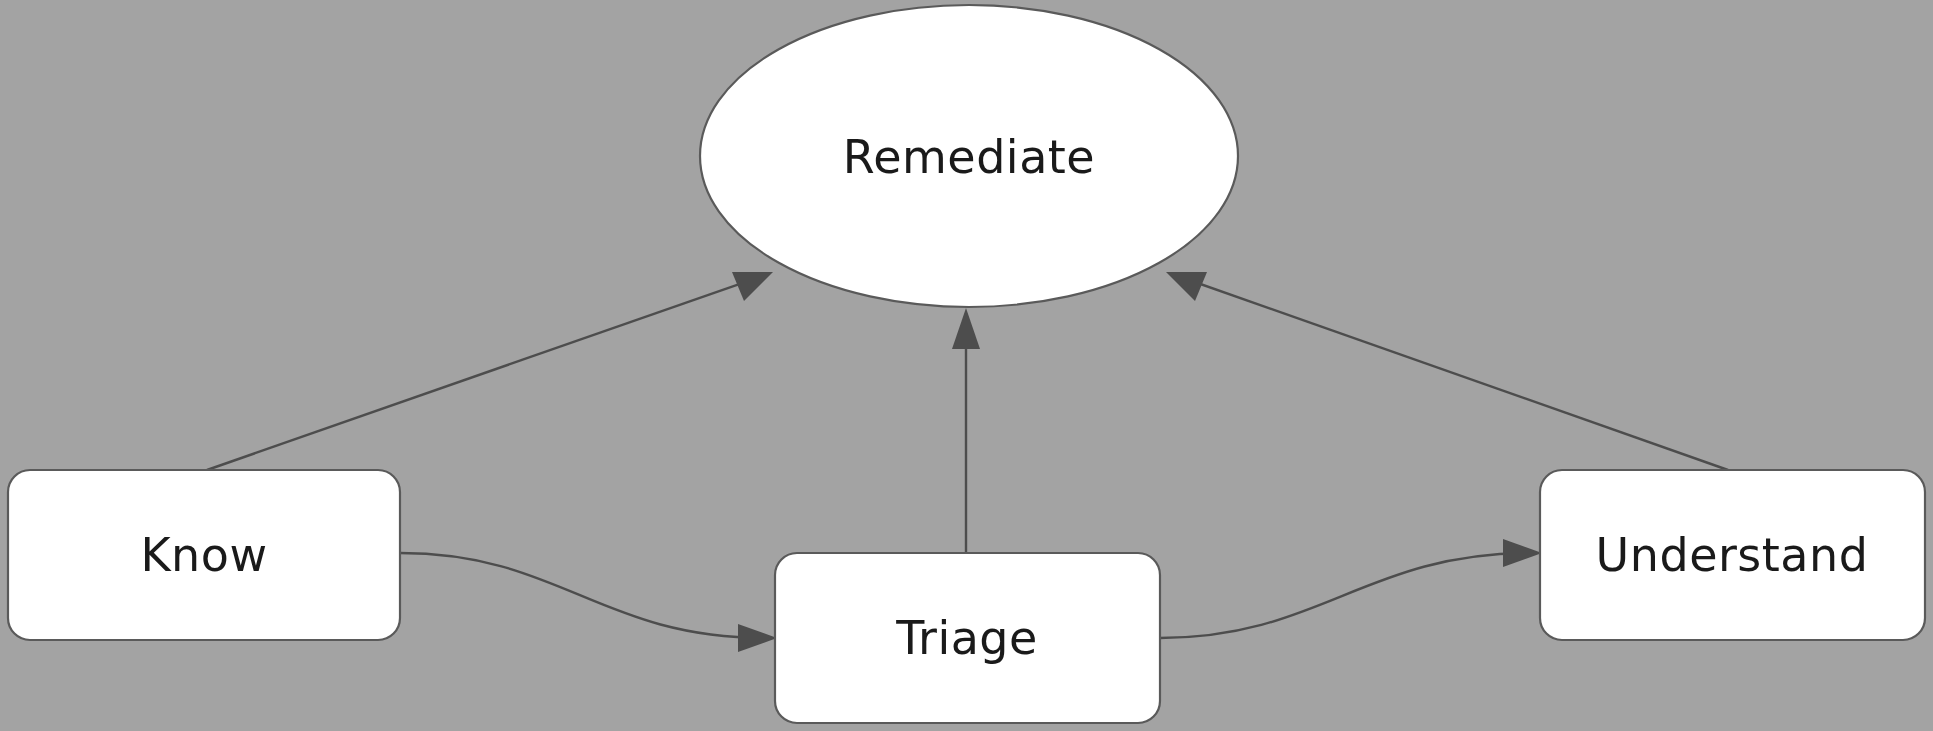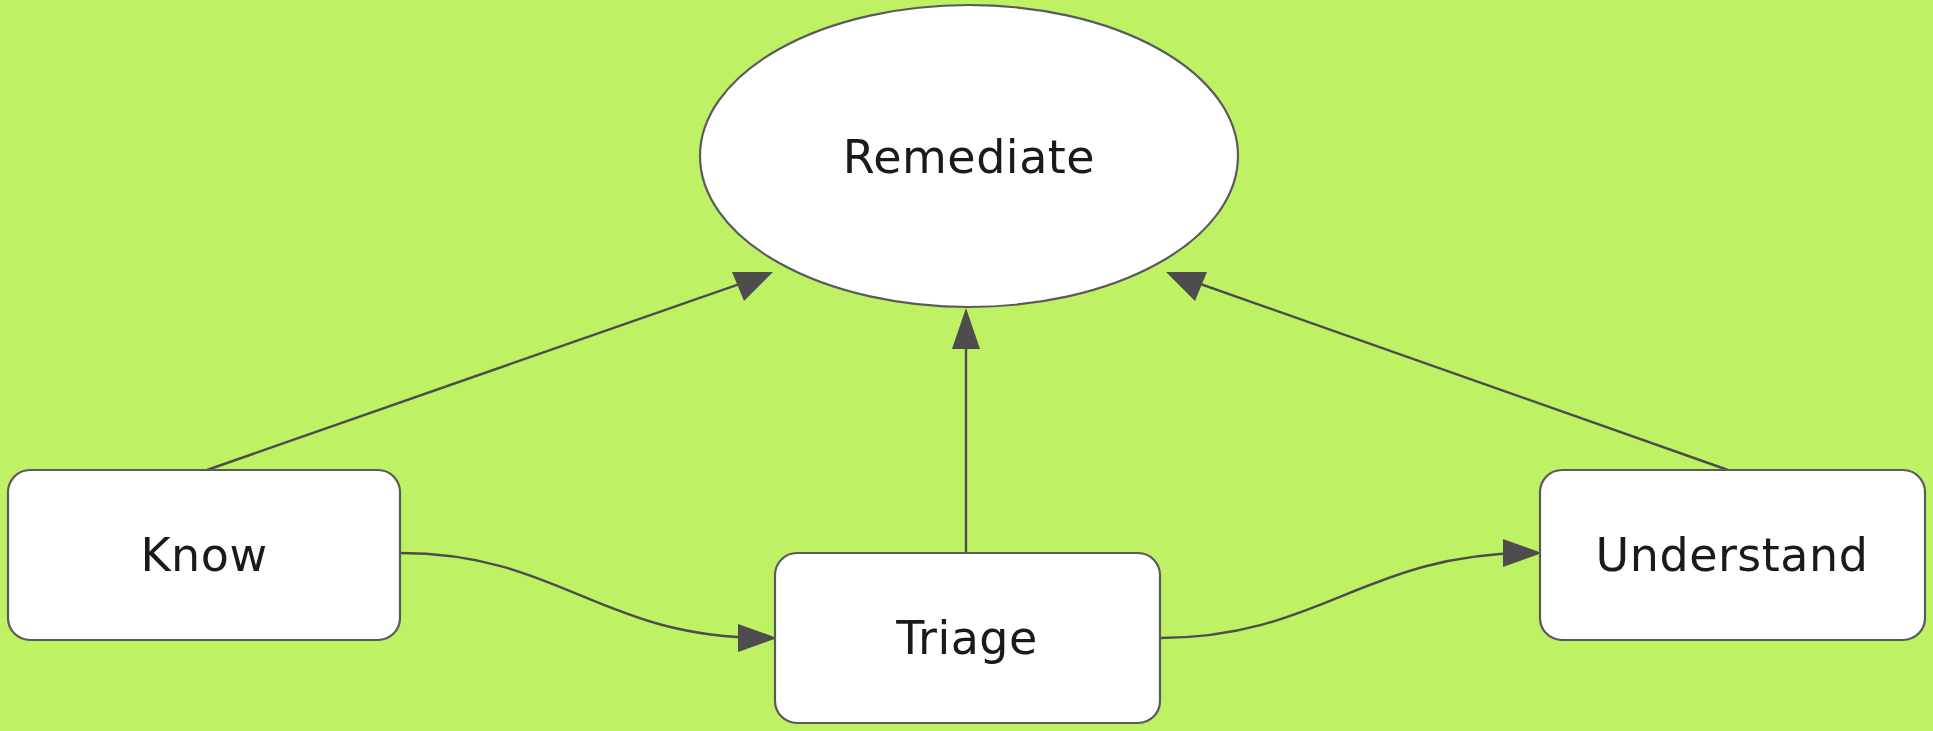--- a/index.html
+++ b/index.html
@@ -8,21 +8,21 @@
     padding: 0;
     background: #ffffff;
   }
   body {
     font-family: "DejaVu Sans", "Liberation Sans", sans-serif;
   }
   #diagram-root {
     position: relative;
     width: 1933px;
     height: 731px;
-    background: #bef264;
+    background: #a3a3a3;
     overflow: hidden;
   }
   #diagram-svg {
     position: absolute;
     left: 0;
     top: 0;
     width: 1933px;
     height: 731px;
     display: block;
   }

